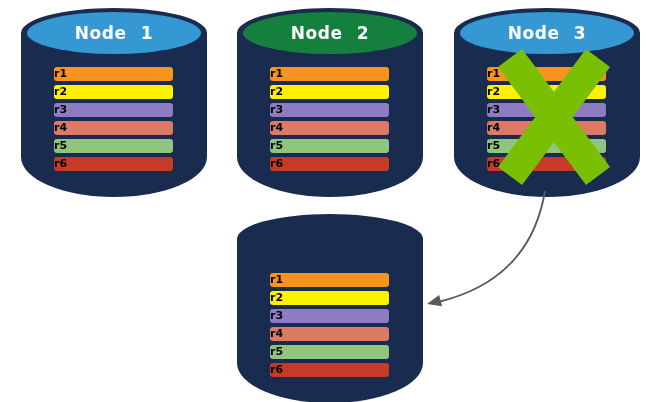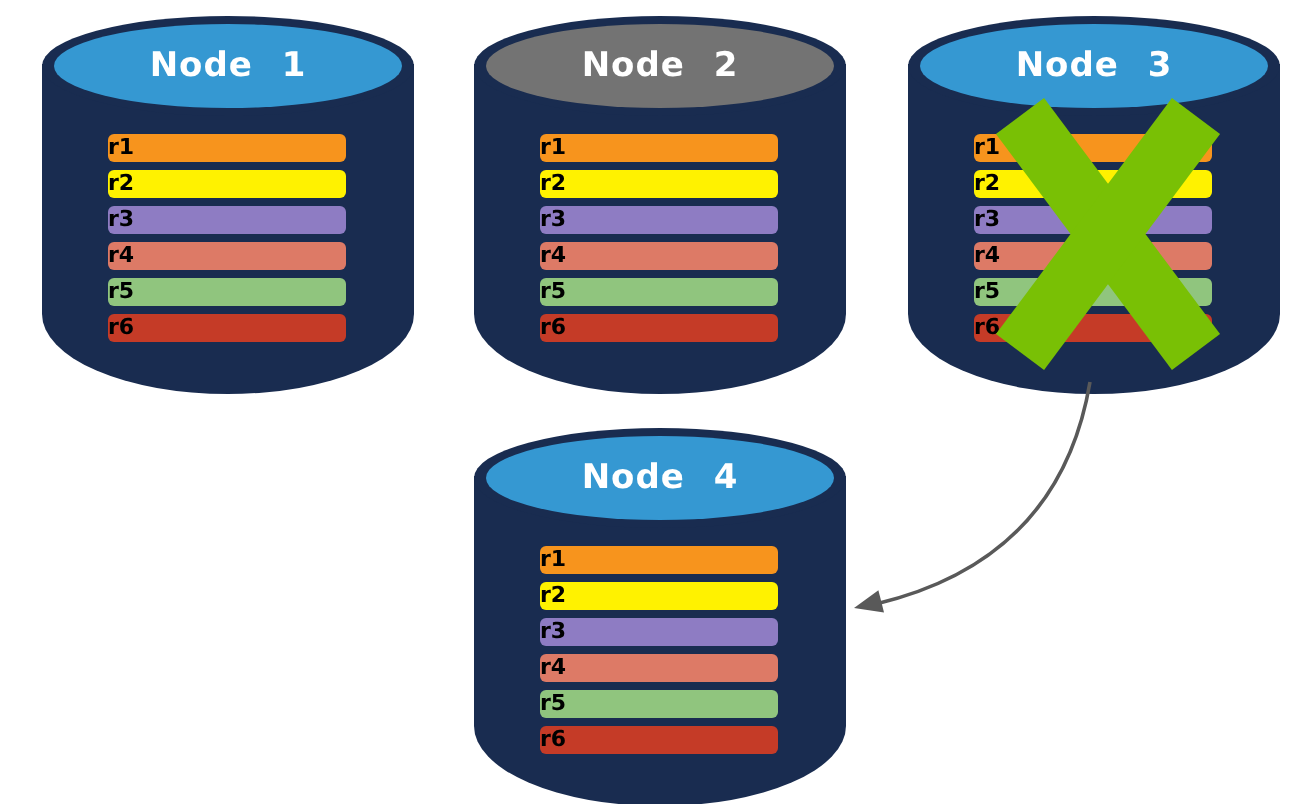--- a/index.html
+++ b/index.html
@@ -102,21 +102,21 @@
       <div class="bar" style="background-color: rgb(142, 124, 195);">r3</div>
       <div class="bar" style="background-color: rgb(221, 122, 102);">r4</div>
       <div class="bar" style="background-color: rgb(144, 197, 126);">r5</div>
       <div class="bar" style="background-color: rgb(197, 59, 39);">r6</div>
     </div>
   </div>
 
   <div class="node" style="left:237px; top:8px;">
     <div class="cyl-body" style="background-color: rgb(25, 44, 80);"></div>
     <div class="cyl-top-rim" style="background-color: rgb(25, 44, 80);"></div>
-    <div class="cyl-top" style="background-color: #737373;">
+    <div class="cyl-top" style="background-color: #15803d;">
       <span class="node-title">Node 2</span>
     </div>
     <div class="bars">
       <div class="bar" style="background-color: rgb(247, 148, 29);">r1</div>
       <div class="bar" style="background-color: rgb(255, 242, 0);">r2</div>
       <div class="bar" style="background-color: rgb(142, 124, 195);">r3</div>
       <div class="bar" style="background-color: rgb(221, 122, 102);">r4</div>
       <div class="bar" style="background-color: rgb(144, 197, 126);">r5</div>
       <div class="bar" style="background-color: rgb(197, 59, 39);">r6</div>
     </div>
@@ -138,23 +138,20 @@
     </div>
     <svg class="x-overlay" width="186" height="189" viewBox="0 0 186 189">
       <line x1="56" y1="50" x2="144" y2="168" stroke-width="30" stroke-linecap="butt" stroke="#79C005"></line>
       <line x1="144" y1="50" x2="56" y2="168" stroke-width="30" stroke-linecap="butt" stroke="#79C005"></line>
     </svg>
   </div>
 
   <div class="node" style="left:237px; top:214px;">
     <div class="cyl-body" style="background-color: rgb(25, 44, 80);"></div>
     <div class="cyl-top-rim" style="background-color: rgb(25, 44, 80);"></div>
-    <div class="cyl-top" style="background-color: rgb(53, 152, 210);">
-      <span class="node-title">Node 4</span>
-    </div>
     <div class="bars">
       <div class="bar" style="background-color: rgb(247, 148, 29);">r1</div>
       <div class="bar" style="background-color: rgb(255, 242, 0);">r2</div>
       <div class="bar" style="background-color: rgb(142, 124, 195);">r3</div>
       <div class="bar" style="background-color: rgb(221, 122, 102);">r4</div>
       <div class="bar" style="background-color: rgb(144, 197, 126);">r5</div>
       <div class="bar" style="background-color: rgb(197, 59, 39);">r6</div>
     </div>
   </div>
 

